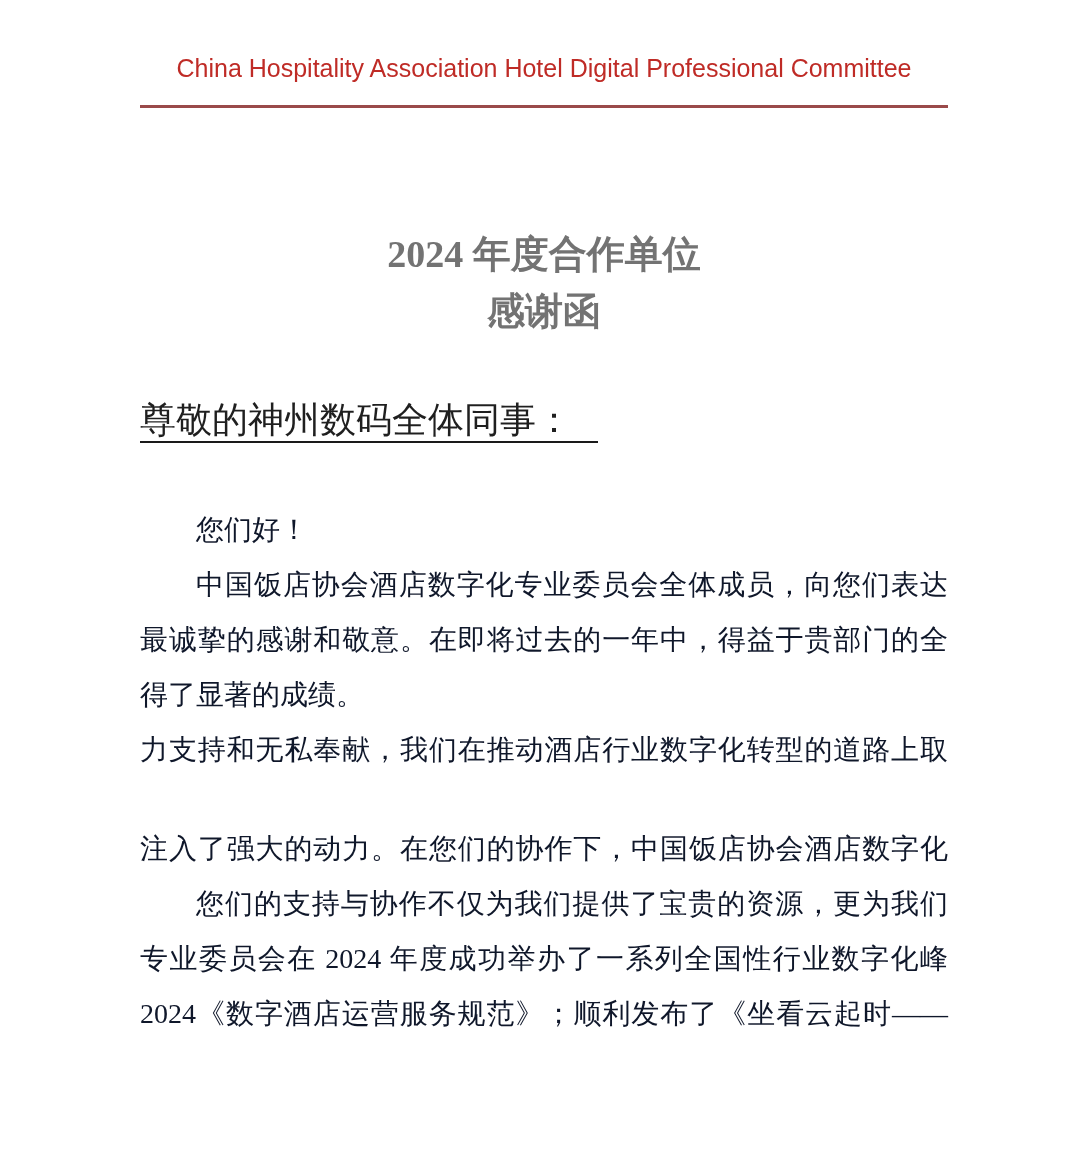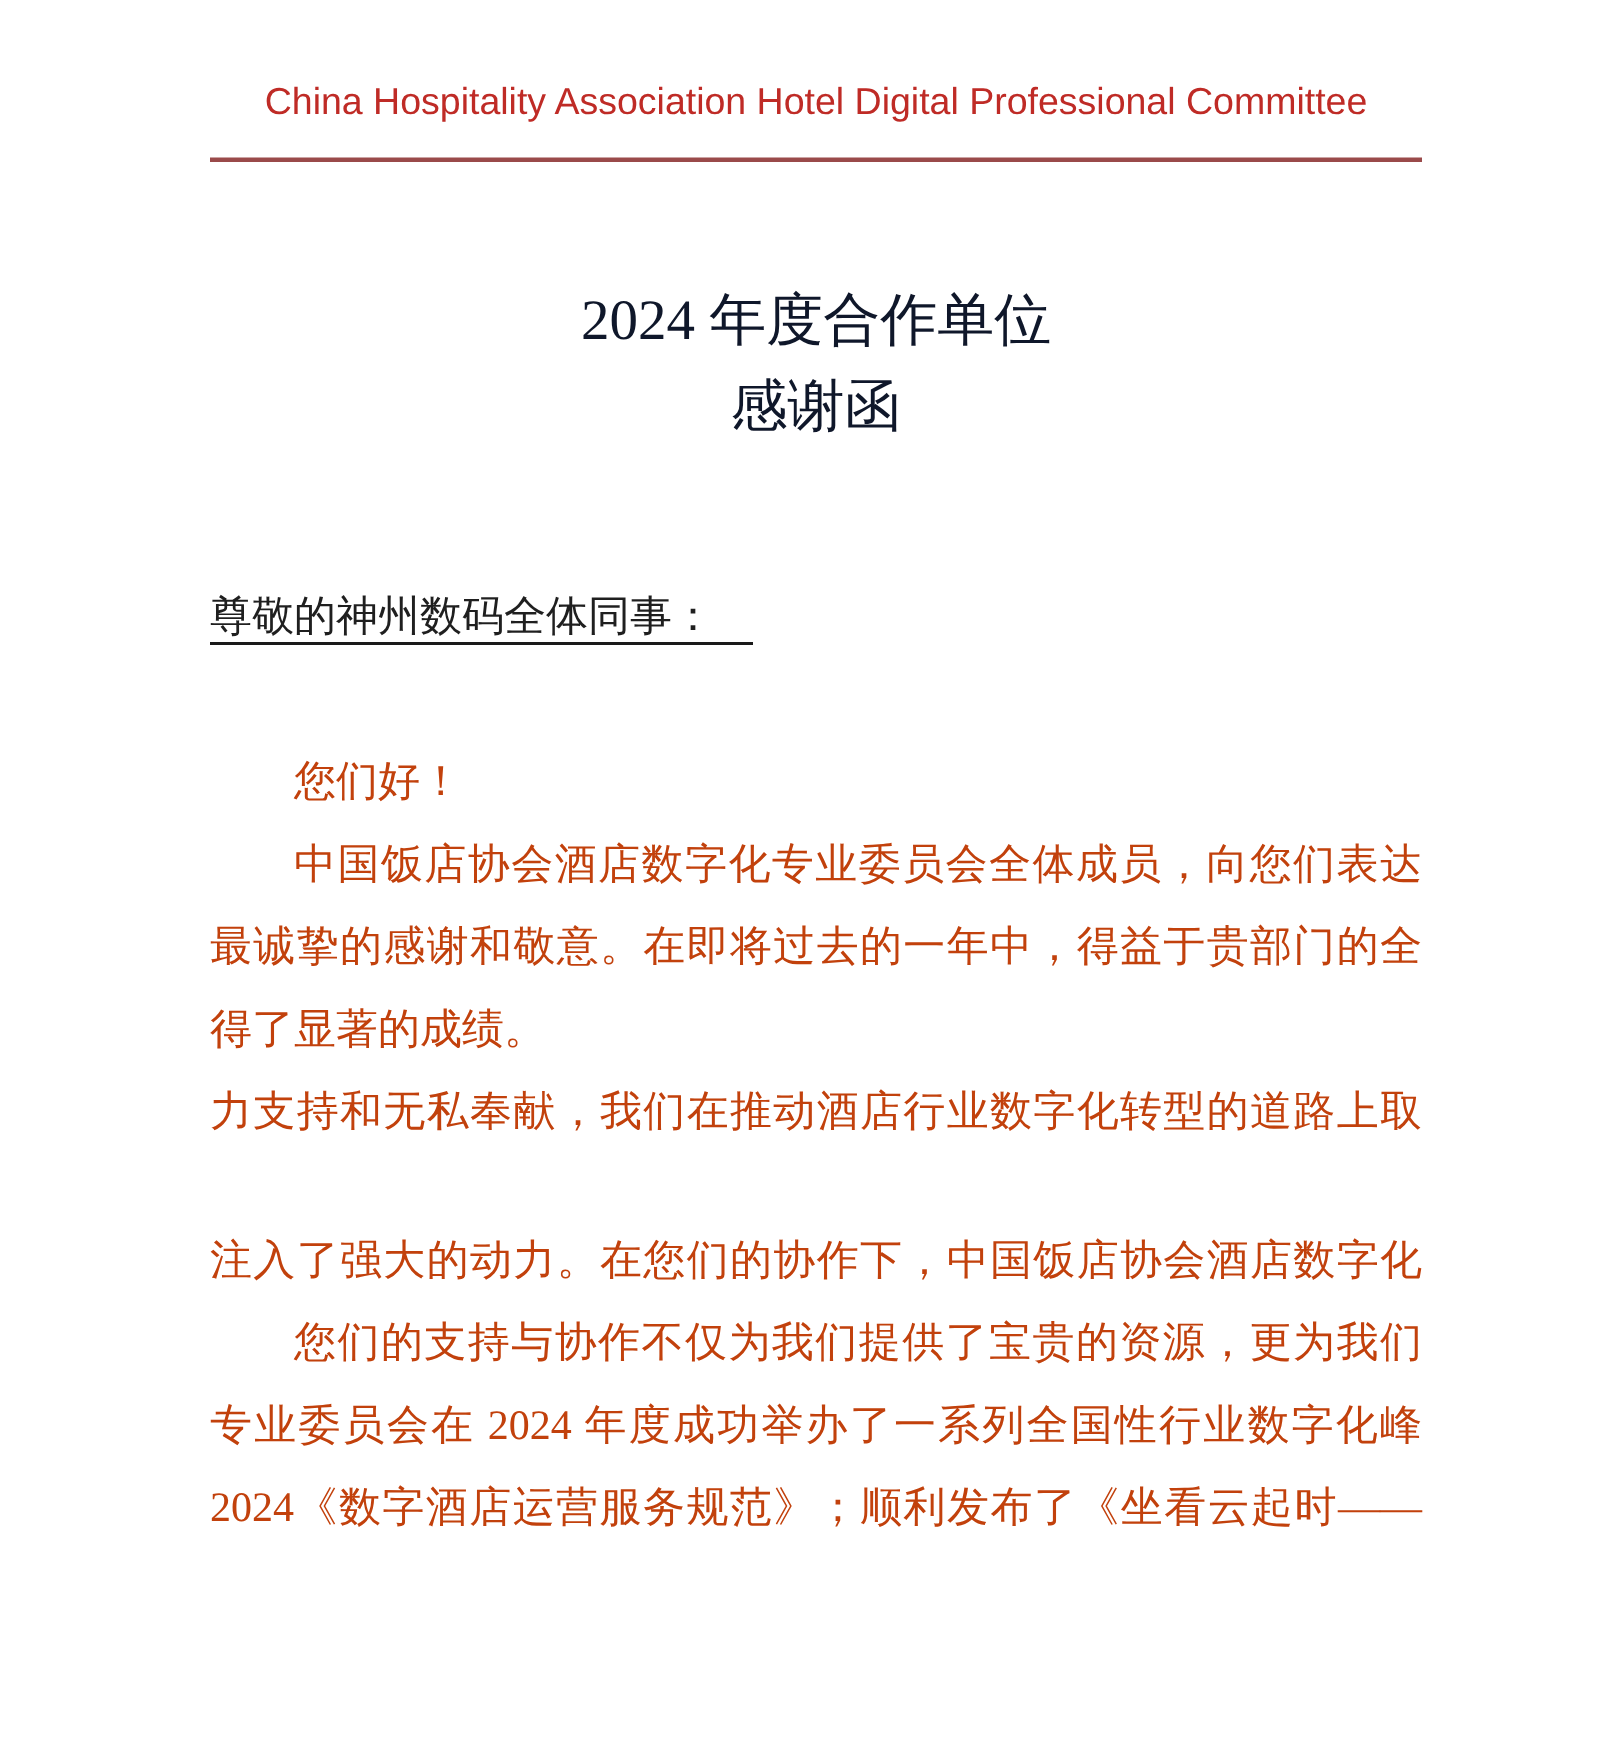--- a/index.html
+++ b/index.html
@@ -42,47 +42,47 @@
     white-space: nowrap;
     letter-spacing: 0px;
   }
   .rule {
     margin-top: 22px;
     height: 3px;
     background: var(--rule, #9a4a4a);
   }
   
   .doc-title {
-    margin-top: 78px;
+    margin-top: 118px;
     text-align: center;
     font-size: 38px;
     line-height: 57px;
-    font-weight: 400;
-    color: #0f172a;
+    font-weight: 700;
+    color: #737373;
   }
   
   .salutation {
-    margin-top: 92px;
-    font-size: 28px;
+    margin-top: 60px;
+    font-size: 36px;
     line-height: 40px;
   }
   .salutation .sal-text {
     border-bottom: 2px solid #1a1a1a;
     padding-right: 26px;
     padding-bottom: 1px;
   }
   
   .greeting {
     margin-top: 62px;
   }
   .body-line {
     font-size: 28px;
     line-height: 55px;
     text-align: justify;
-    color: #c2410c;
+    color: #0f172a;
   }
   .body-line.indent {
     text-indent: 2em;
   }
   .body-line.fill {
     text-align-last: justify;
   }
   .paragraph + .paragraph {
     margin-top: 44px;
   }

